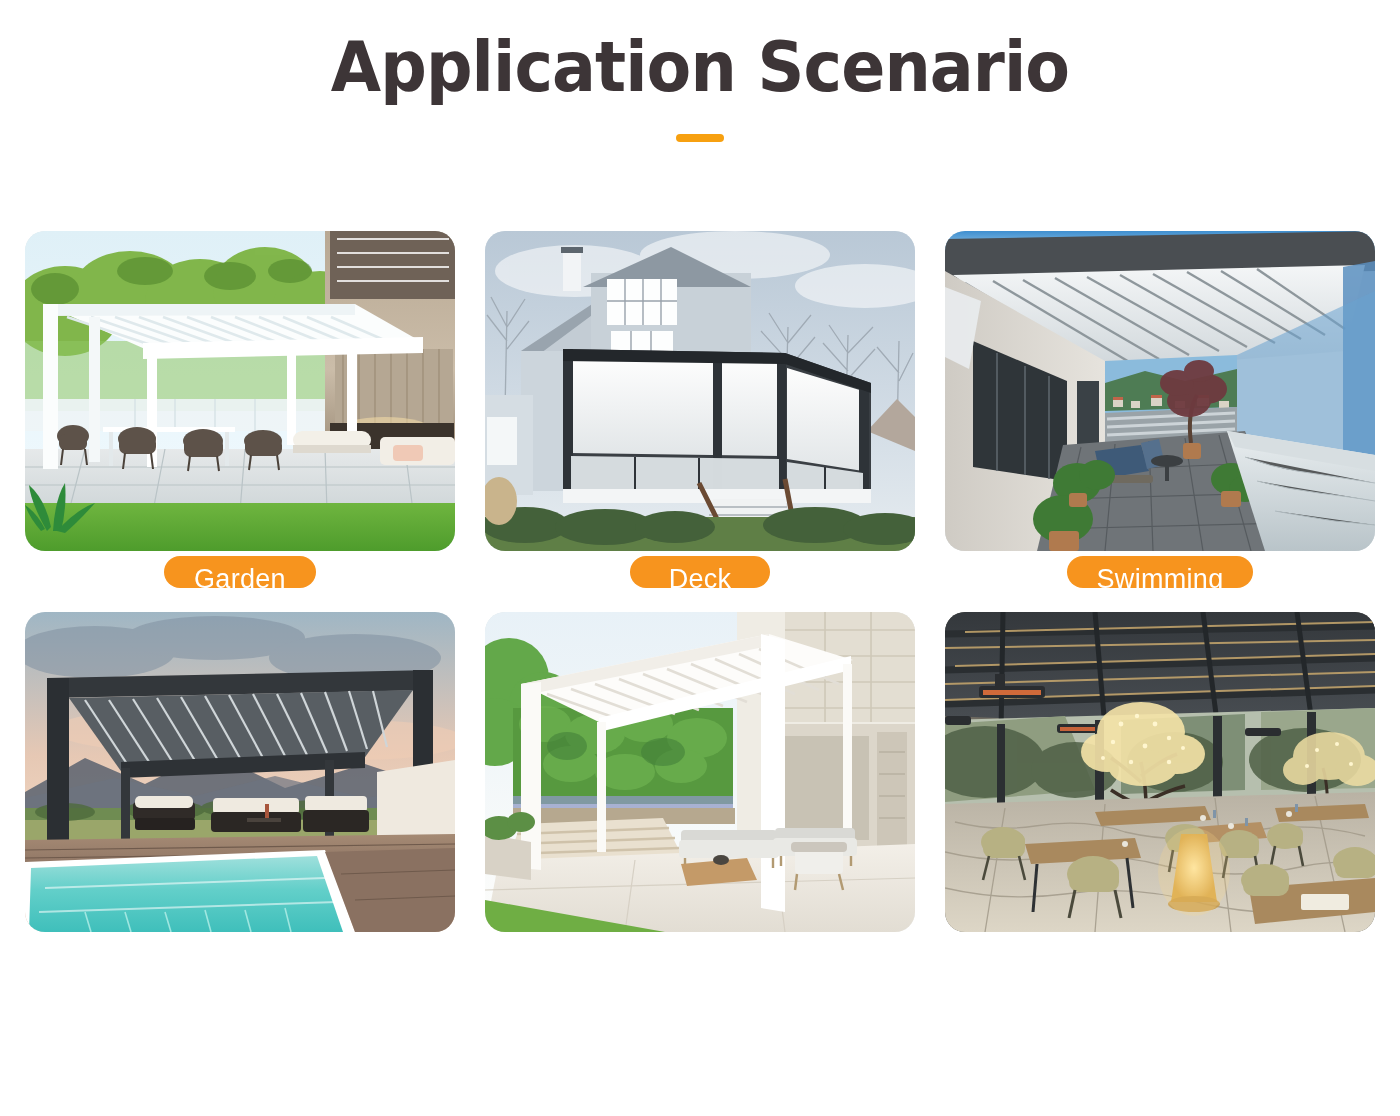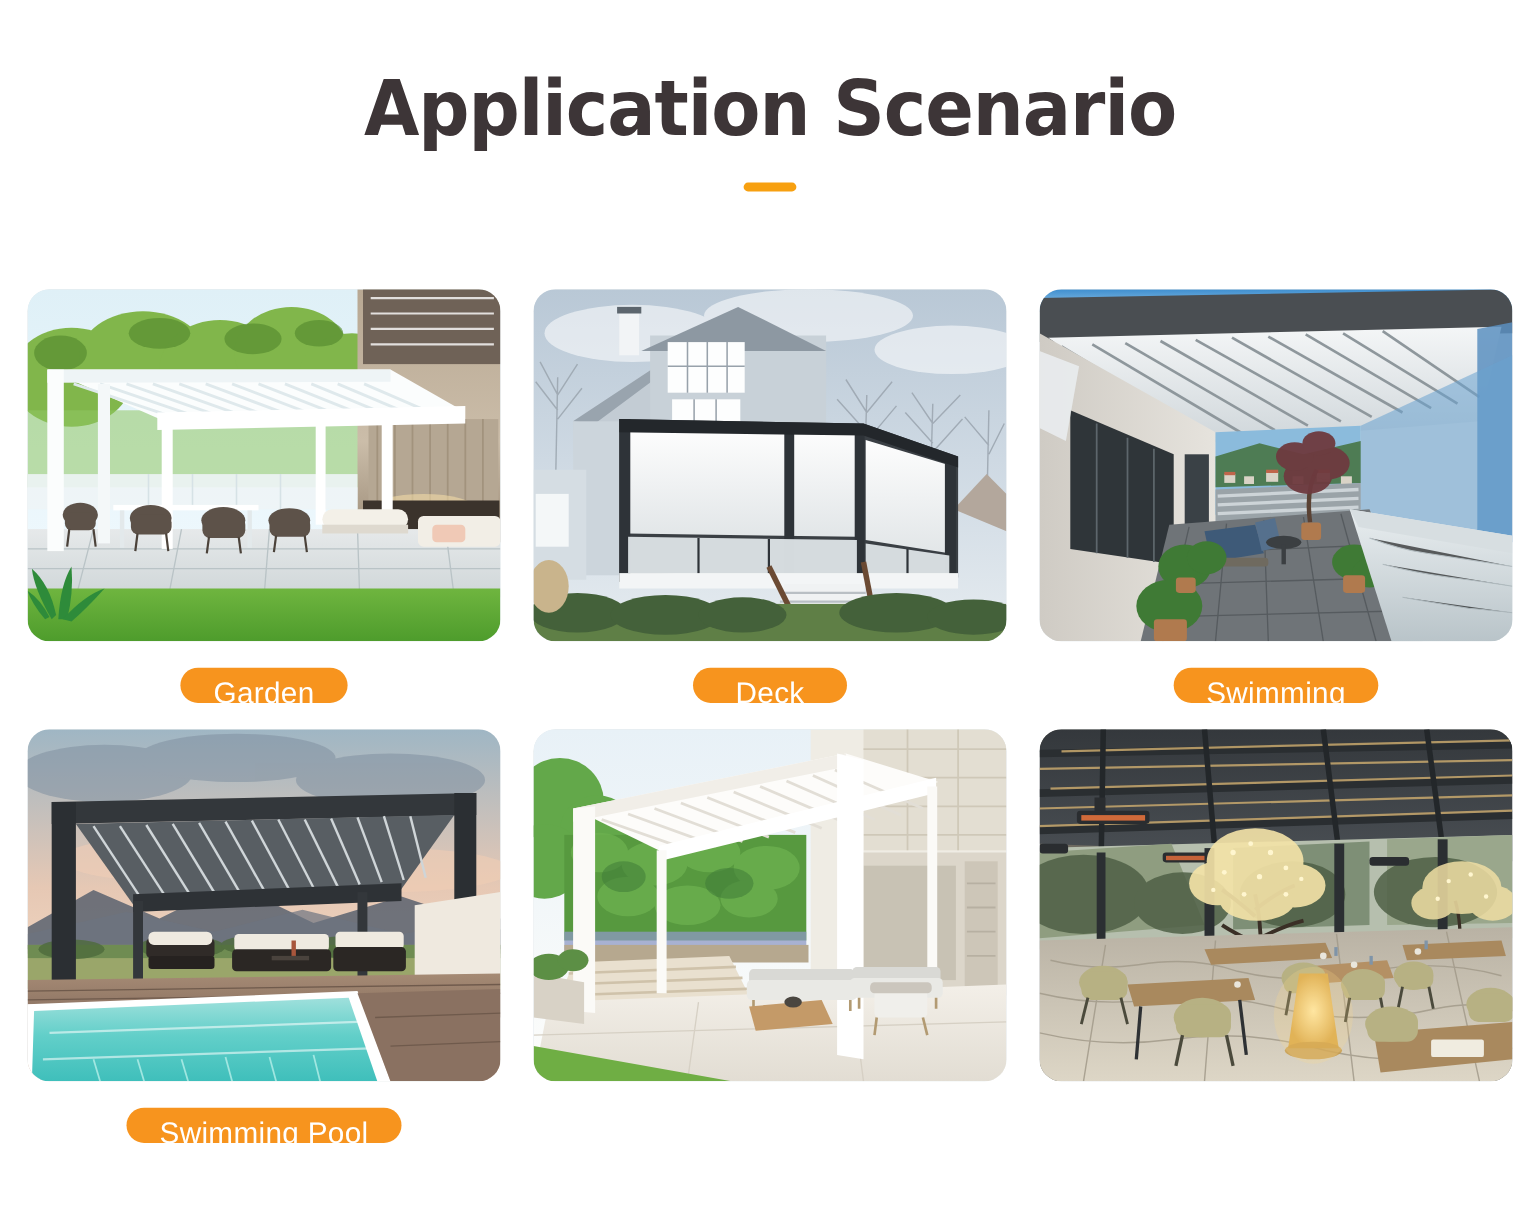--- a/index.html
+++ b/index.html
@@ -17,21 +17,20 @@
     width: 1400px;
     height: 1116px;
     background: #ffffff;
   }
 
   
   .header {
     width: 100%;
     padding-top: 30px;
     text-align: center;
-    margin-top: 32px;
   }
 
   .page-title {
     font-family: "DejaVu Sans", sans-serif;
     font-size: 70px;
     font-weight: 700;
     letter-spacing: -1px;
     color: #3d3537;
     line-height: 1.08;
     transform: scaleX(0.93);
@@ -69,21 +68,21 @@
     height: 320px;
     border-radius: 20px;
     overflow: hidden;
     position: relative;
     background: #dfe6e9;
   }
 
   .photo svg { display: block; width: 100%; height: 100%; }
 
   .label-pill {
-    margin-top: 24px;
+    margin-top: 5px;
     height: 32px;
     min-width: 140px;
     padding: 0 30px;
     border-radius: 23px;
     background: #f7941e;
     color: #ffffff;
     font-size: 27px;
     font-weight: 400;
     line-height: 46px;
     text-align: center;
@@ -585,21 +584,20 @@
             <line x1="220" y1="298" x2="226" y2="320"></line>
               <line x1="260" y1="296" x2="266" y2="320"></line>
           </g>
           <polygon points="300,240 430,236 430,320 330,320" fill="#8a7161"></polygon>
           <g stroke="#6f5a4c" stroke-width="1.2">
             <line x1="316" y1="262" x2="430" y2="258"></line>
               <line x1="330" y1="288" x2="430" y2="284"></line>
           </g>
         </svg>
       </div>
-      <div class="label-pill">Swimming Pool</div>
     </div>
 
     <div class="card">
       <div class="photo">
         <svg viewBox="0 0 430 320" preserveAspectRatio="xMidYMid slice">
           <defs>
             <linearGradient id="v-sky" x1="0" y1="0" x2="0" y2="1">
               <stop offset="0%" stop-color="#e8f1f7"></stop>
                 <stop offset="100%" stop-color="#fdfdfb"></stop>
             </linearGradient>

